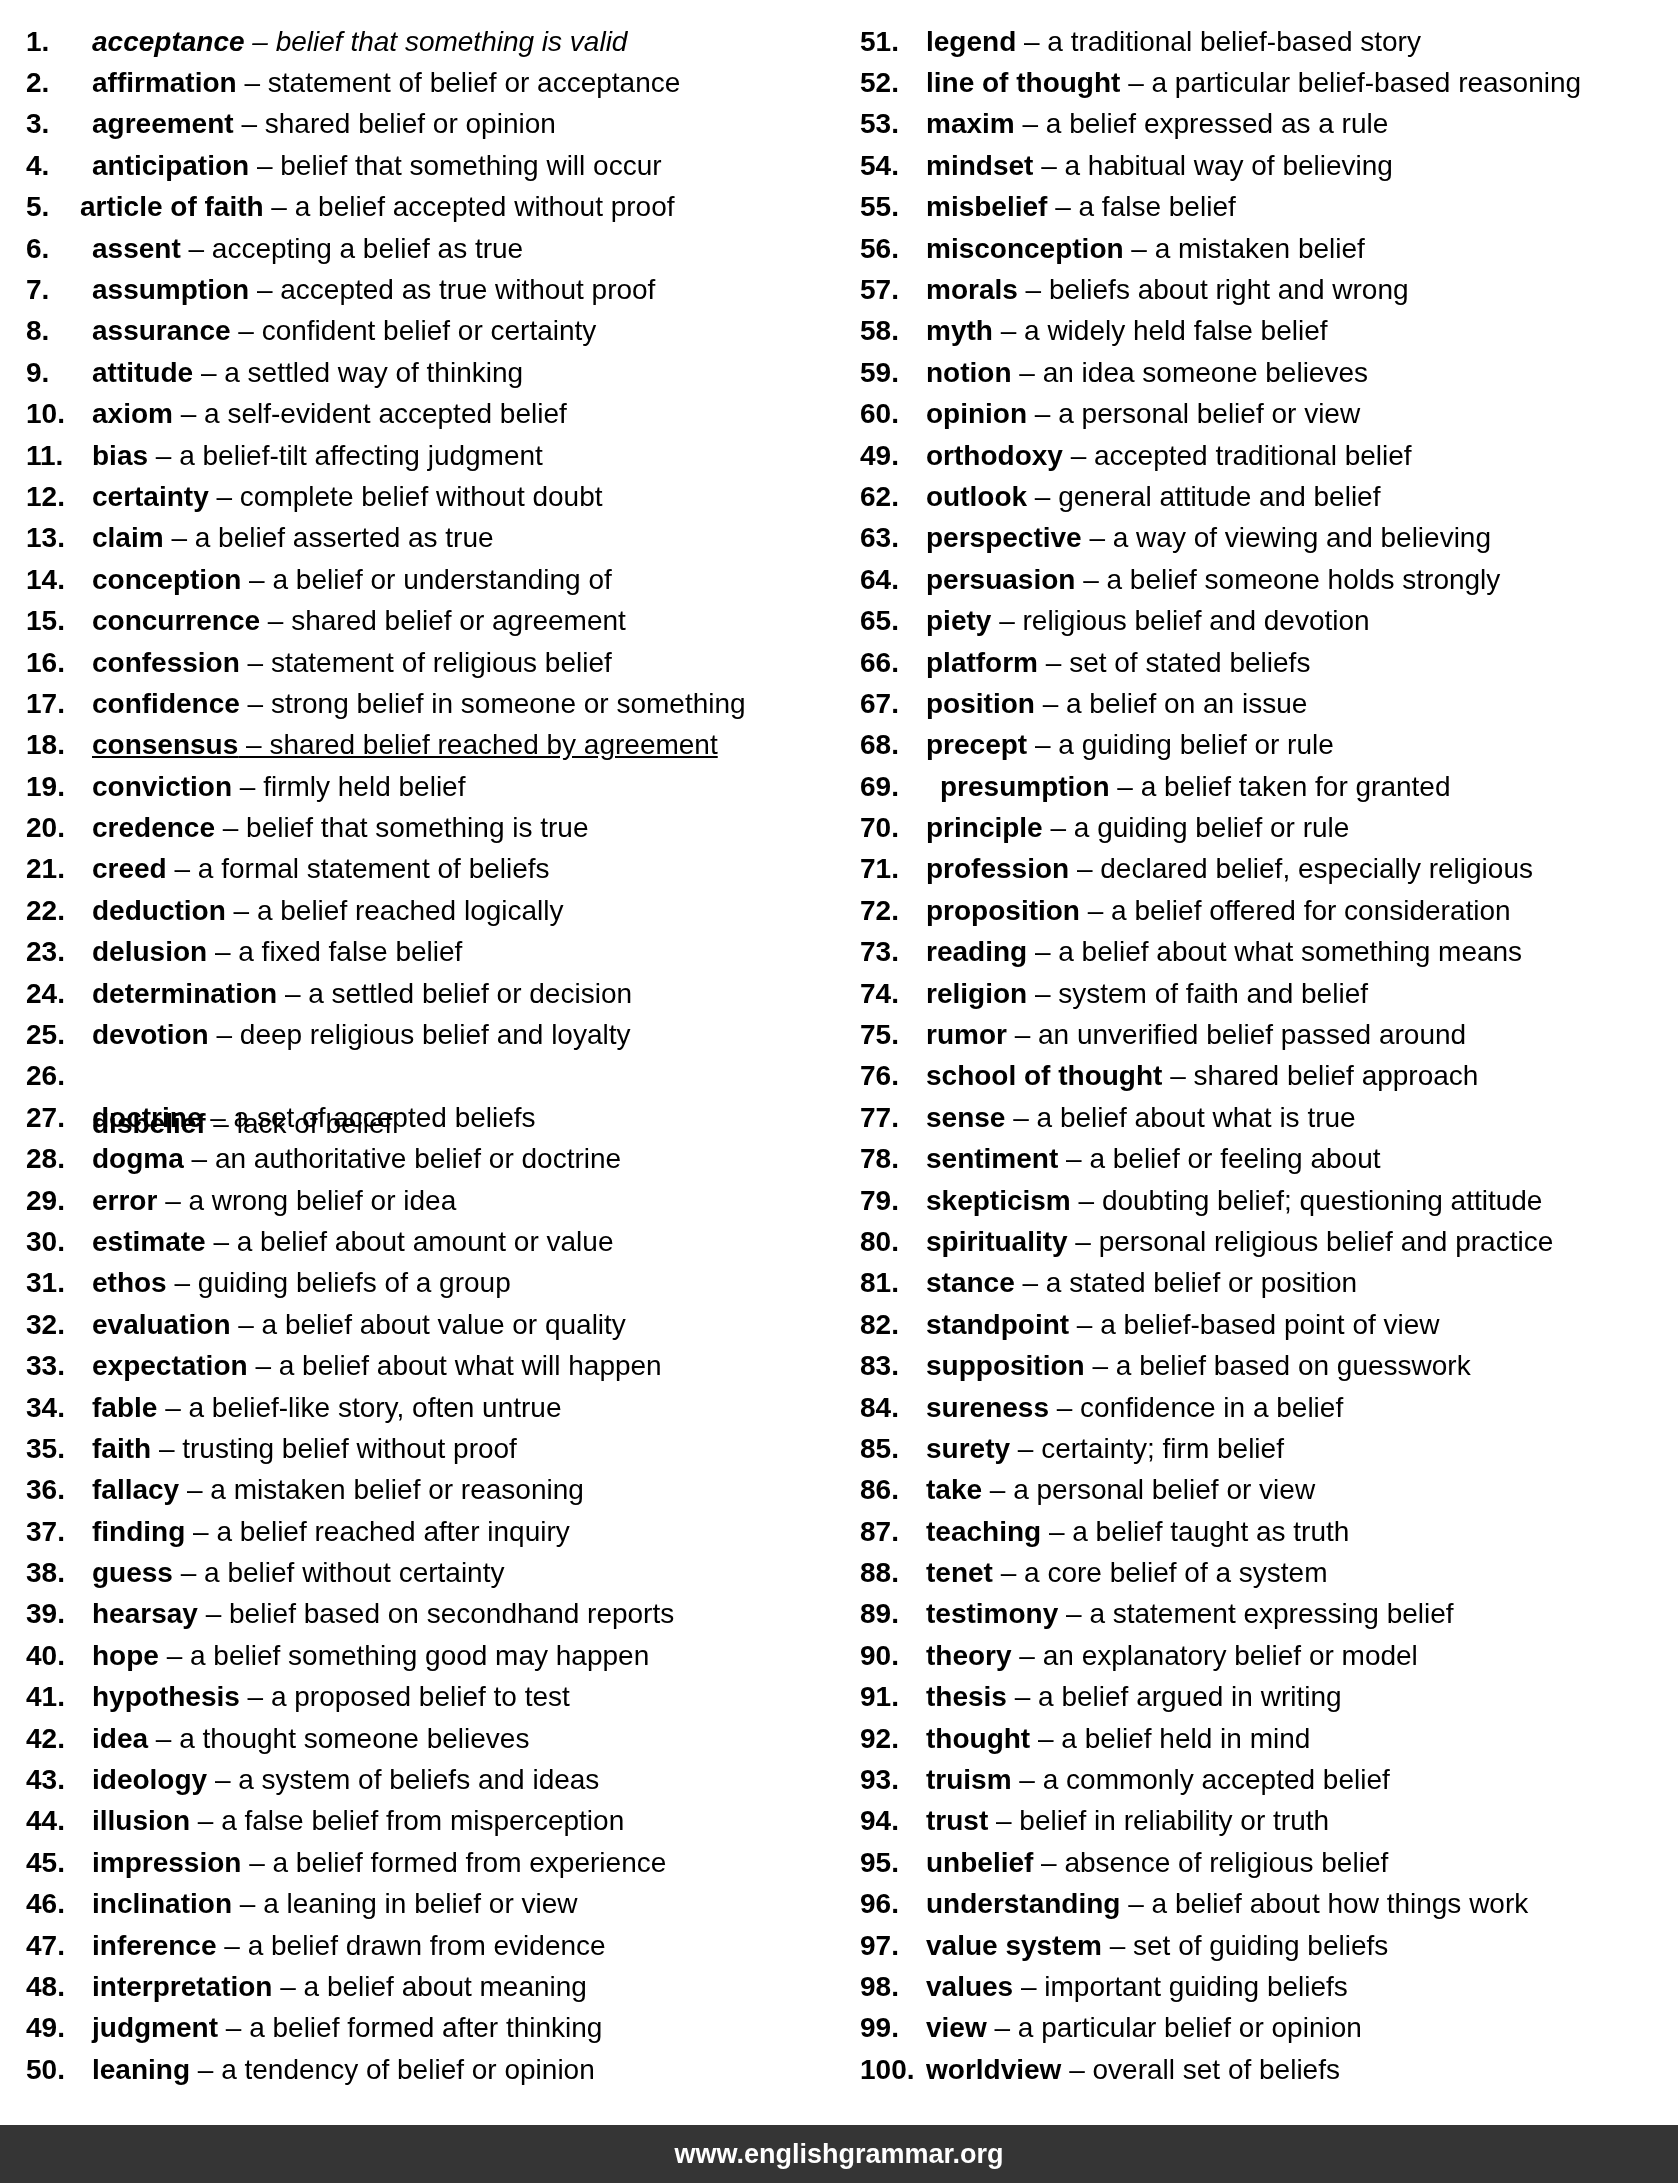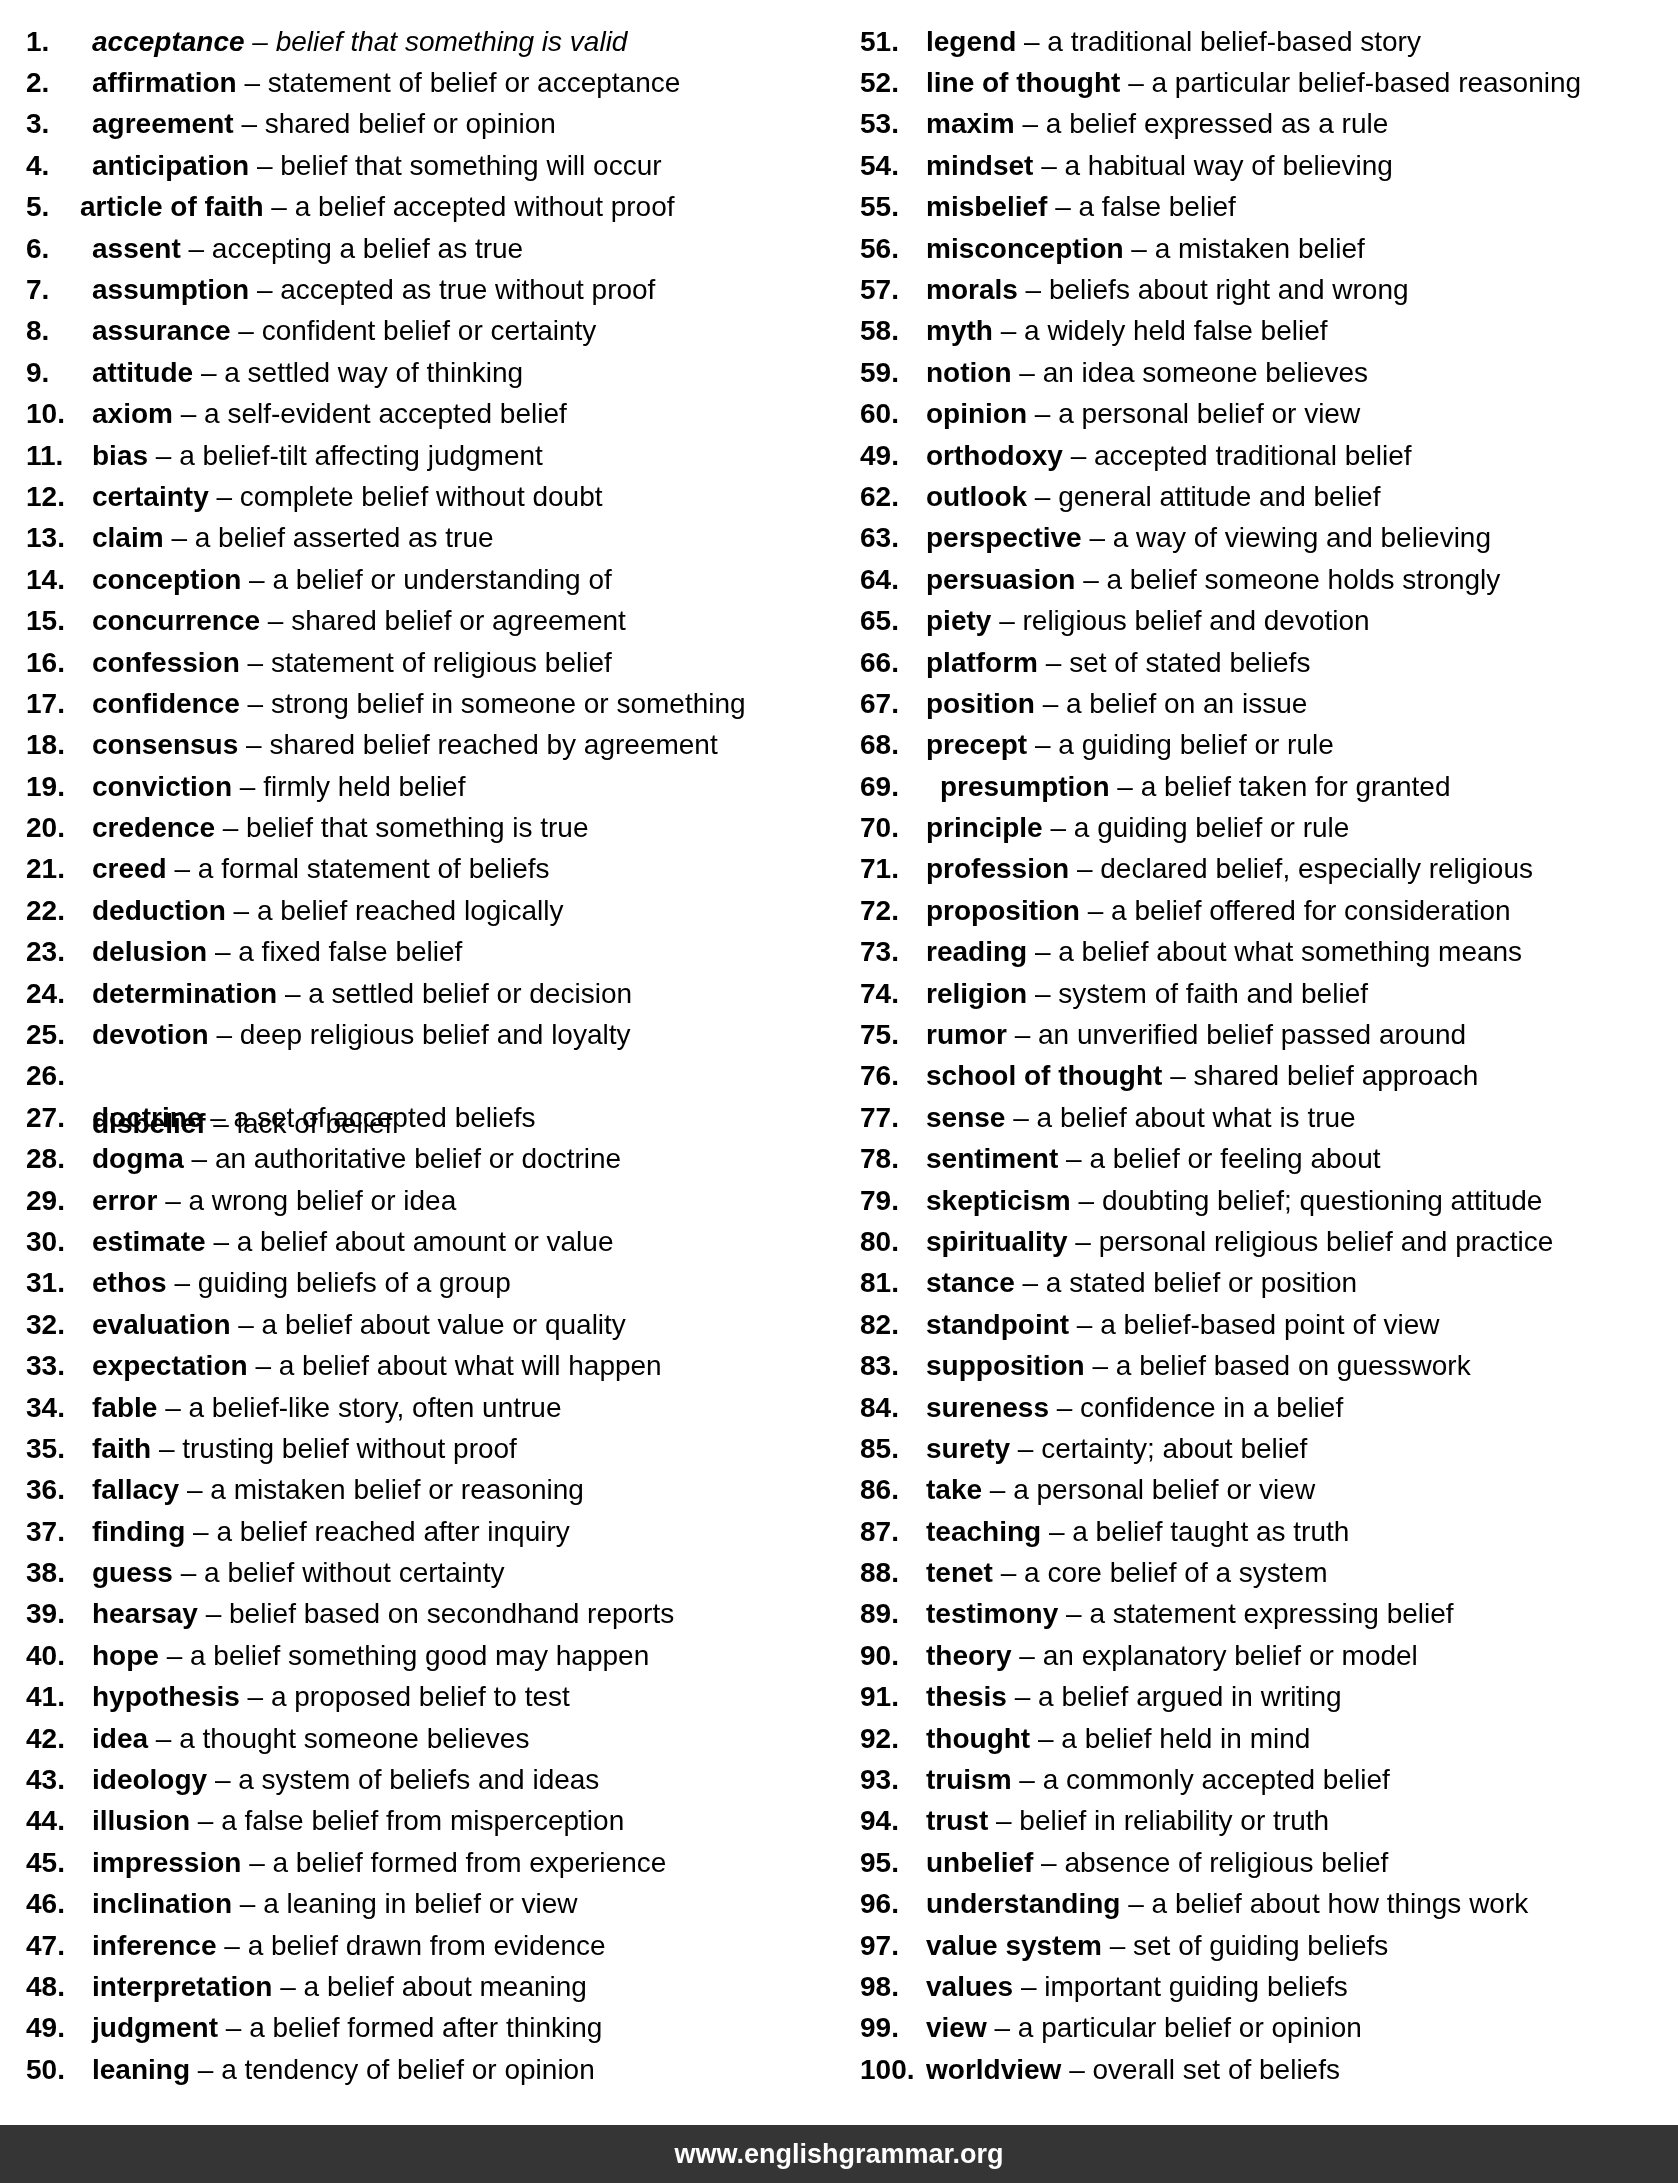--- a/index.html
+++ b/index.html
@@ -130,21 +130,21 @@
     <div class="entry" style="top: 642px; left: 26px;">
     <span class="num">16.</span>
     <span class="text" style="left: 66px;"><span class="term">confession</span><span class="def"> – statement of religious belief</span></span>
   </div>
     <div class="entry" style="top: 683px; left: 26px;">
     <span class="num">17.</span>
     <span class="text" style="left: 66px;"><span class="term">confidence</span><span class="def"> – strong belief in someone or something</span></span>
   </div>
     <div class="entry" style="top: 724px; left: 26px;">
     <span class="num">18.</span>
-    <span class="text" style="left: 66px;"><span class="term">consensus</span><span class="def"> – shared belief reached by agreement</span></span>
+    <span class="text" style="left: 66px; text-decoration: underline;"><span class="term">consensus</span><span class="def"> – shared belief reached by agreement</span></span>
   </div>
     <div class="entry" style="top: 766px; left: 26px;">
     <span class="num">19.</span>
     <span class="text" style="left: 66px;"><span class="term">conviction</span><span class="def"> – firmly held belief</span></span>
   </div>
     <div class="entry" style="top: 807px; left: 26px;">
     <span class="num">20.</span>
     <span class="text" style="left: 66px;"><span class="term">credence</span><span class="def"> – belief that something is true</span></span>
   </div>
     <div class="entry" style="top: 848px; left: 26px;">
@@ -400,21 +400,21 @@
     <div class="entry" style="top: 1345px; left: 860px;">
     <span class="num">83.</span>
     <span class="text" style="left: 66px;"><span class="term">supposition</span><span class="def"> – a belief based on guesswork</span></span>
   </div>
     <div class="entry" style="top: 1387px; left: 860px;">
     <span class="num">84.</span>
     <span class="text" style="left: 66px;"><span class="term">sureness</span><span class="def"> – confidence in a belief</span></span>
   </div>
     <div class="entry" style="top: 1428px; left: 860px;">
     <span class="num">85.</span>
-    <span class="text" style="left: 66px;"><span class="term">surety</span><span class="def"> – certainty; about belief</span></span>
+    <span class="text" style="left: 66px;"><span class="term">surety</span><span class="def"> – certainty; firm belief</span></span>
   </div>
     <div class="entry" style="top: 1469px; left: 860px;">
     <span class="num">86.</span>
     <span class="text" style="left: 66px;"><span class="term">take</span><span class="def"> – a personal belief or view</span></span>
   </div>
     <div class="entry" style="top: 1511px; left: 860px;">
     <span class="num">87.</span>
     <span class="text" style="left: 66px;"><span class="term">teaching</span><span class="def"> – a belief taught as truth</span></span>
   </div>
     <div class="entry" style="top: 1552px; left: 860px;">

